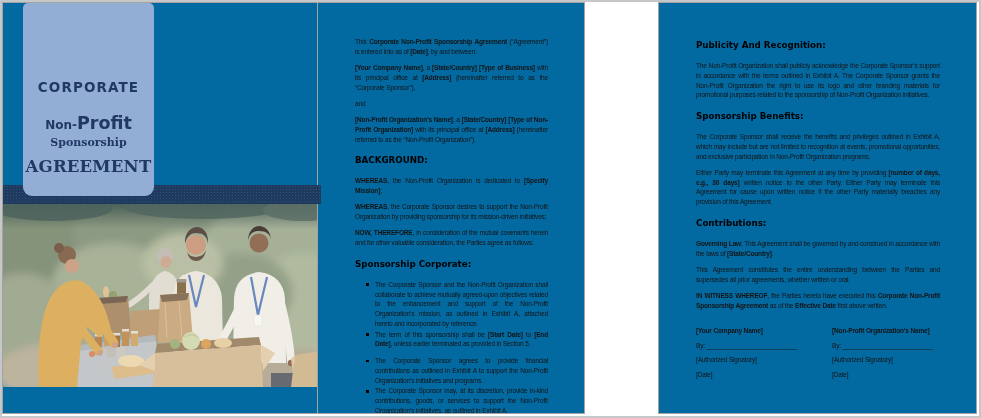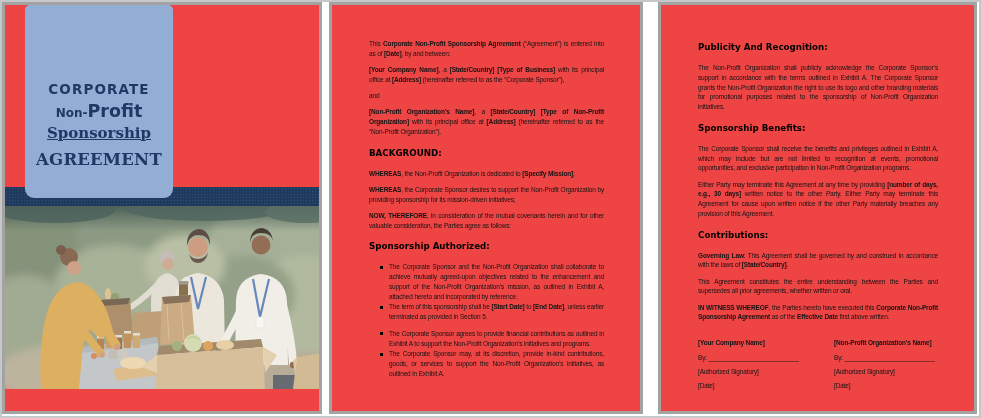--- a/index.html
+++ b/index.html
@@ -2,45 +2,45 @@
 <html style="--card: #92aed5; --band: #1e3a5e; --titleink: #1f3864;"><head>
 <meta charset="utf-8">
 <style>
   html,body{margin:0;padding:0;background:#ffffff;}
   .screenshot{
     position:relative;width:981px;height:418px;box-sizing:border-box;
     border:2px solid #c5c7c9;background:#ffffff;overflow:hidden;
     font-family:"Liberation Sans",sans-serif;
   }
   .page{
-    position:absolute;top:0;height:412px;background:#ef4444;
-    border:3px solid #a3a3a3;box-sizing:border-box;overflow:hidden;
+    position:absolute;top:0;height:412px;background:#0369a1;
+    border:1px solid #a3a3a3;box-sizing:border-box;overflow:hidden;
   }
   #page-1{left:0;width:320px;}
-  #page-2{left:327px;width:314px;}
+  #page-2{left:315px;width:268px;}
   #page-3{left:656px;width:319px;}
 
   
   .cover-band{
     position:absolute;left:0;top:182px;width:100%;height:19px;
     background:var(--band,#1e3a5e);
     background-image:radial-gradient(rgba(130,160,200,0.22) 0.6px, transparent 0.7px);
     background-size:3px 3px;z-index:1;
   }
   .cover-card{
-    position:absolute;left:20px;top:0;width:148px;height:193px;
+    position:absolute;left:20px;top:0;width:131px;height:193px;
     background:var(--card,#92aed5);border-radius:5px 5px 9px 9px;
     z-index:2;text-align:center;color:var(--titleink,#1f3864);
   }
   .cover-title{margin-top:76px;}
   .t1{font-family:"DejaVu Sans",sans-serif;font-weight:bold;font-size:13.5px;letter-spacing:1.1px;white-space:nowrap;}
-  .t2{margin-top:4px;font-family:"DejaVu Sans",sans-serif;font-weight:bold;white-space:nowrap;}
+  .t2{margin-top:18px;font-family:"DejaVu Sans",sans-serif;font-weight:bold;white-space:nowrap;}
   .t2 .small{font-size:12px;}
   .t2 .large{font-size:17.5px;}
-  .t3{margin-top:3px;font-family:"DejaVu Serif",serif;font-weight:600;font-size:15px;white-space:nowrap;text-decoration:underline;}
+  .t3{margin-top:3px;font-family:"DejaVu Serif",serif;font-weight:600;font-size:11px;white-space:nowrap;}
   .t4{font-family:"DejaVu Serif",serif;font-weight:600;font-size:16.5px;letter-spacing:0.2px;margin-top:8px;white-space:nowrap;}
   .cover-photo{position:absolute;left:0;top:200px;width:318px;height:184px;display:block;}
 
   
   .doc-body{
     padding:34px 36px 0 37px;color:#141414;
     font-size:6.5px;letter-spacing:-0.15px;line-height:1.5;
   }
   .doc-p{margin:0 0 6.5px;text-align:justify;}
   .b{font-weight:bold;}
@@ -214,21 +214,21 @@
   <div class="page" id="page-2">
     <div class="doc-body" id="page2-body">
         <p class="doc-p"><span>This </span><span class="b">Corporate Non-Profit Sponsorship Agreement</span><span> (“Agreement”) is entered into as of </span><span class="b">[Date]</span><span>, by and between:</span></p>
         <p class="doc-p"><span class="b">[Your Company Name]</span><span>, a </span><span class="b">[State/Country] [Type of Business]</span><span> with its principal office at </span><span class="b">[Address]</span><span> (hereinafter referred to as the “Corporate Sponsor”),</span></p>
         <p class="doc-p"><span>and</span></p>
         <p class="doc-p"><span class="b">[Non-Profit Organization’s Name]</span><span>, a </span><span class="b">[State/Country] [Type of Non-Profit Organization]</span><span> with its principal office at </span><span class="b">[Address]</span><span> (hereinafter referred to as the “Non-Profit Organization”).</span></p>
         <div class="doc-h">BACKGROUND:</div>
         <p class="doc-p"><span class="b">WHEREAS</span><span>, the Non-Profit Organization is dedicated to </span><span class="b">[Specify Mission]</span><span>;</span></p>
         <p class="doc-p"><span class="b">WHEREAS</span><span>, the Corporate Sponsor desires to support the Non-Profit Organization by providing sponsorship for its mission-driven initiatives;</span></p>
         <p class="doc-p"><span class="b">NOW, THEREFORE</span><span>, in consideration of the mutual covenants herein and for other valuable consideration, the Parties agree as follows:</span></p>
-        <div class="doc-h">Sponsorship Authorized:</div>
+        <div class="doc-h">Sponsorship Corporate:</div>
         <ul class="doc-ul">
           <li><span>The Corporate Sponsor and the Non-Profit Organization shall collaborate to achieve mutually agreed-upon objectives related to the enhancement and support of the Non-Profit Organization’s mission, as outlined in Exhibit A, attached hereto and incorporated by reference.</span></li>
           <li><span>The term of this sponsorship shall be </span><span class="b">[Start Date]</span><span> to </span><span class="b">[End Date]</span><span>, unless earlier terminated as provided in Section 5.</span></li>
         </ul>
         <ul class="doc-ul">
           <li><span>The Corporate Sponsor agrees to provide financial contributions as outlined in Exhibit A to support the Non-Profit Organization’s initiatives and programs.</span></li>
           <li><span>The Corporate Sponsor may, at its discretion, provide in-kind contributions, goods, or services to support the Non-Profit Organization’s initiatives, as outlined in Exhibit A.</span></li>
         </ul>
       </div>
   </div>

